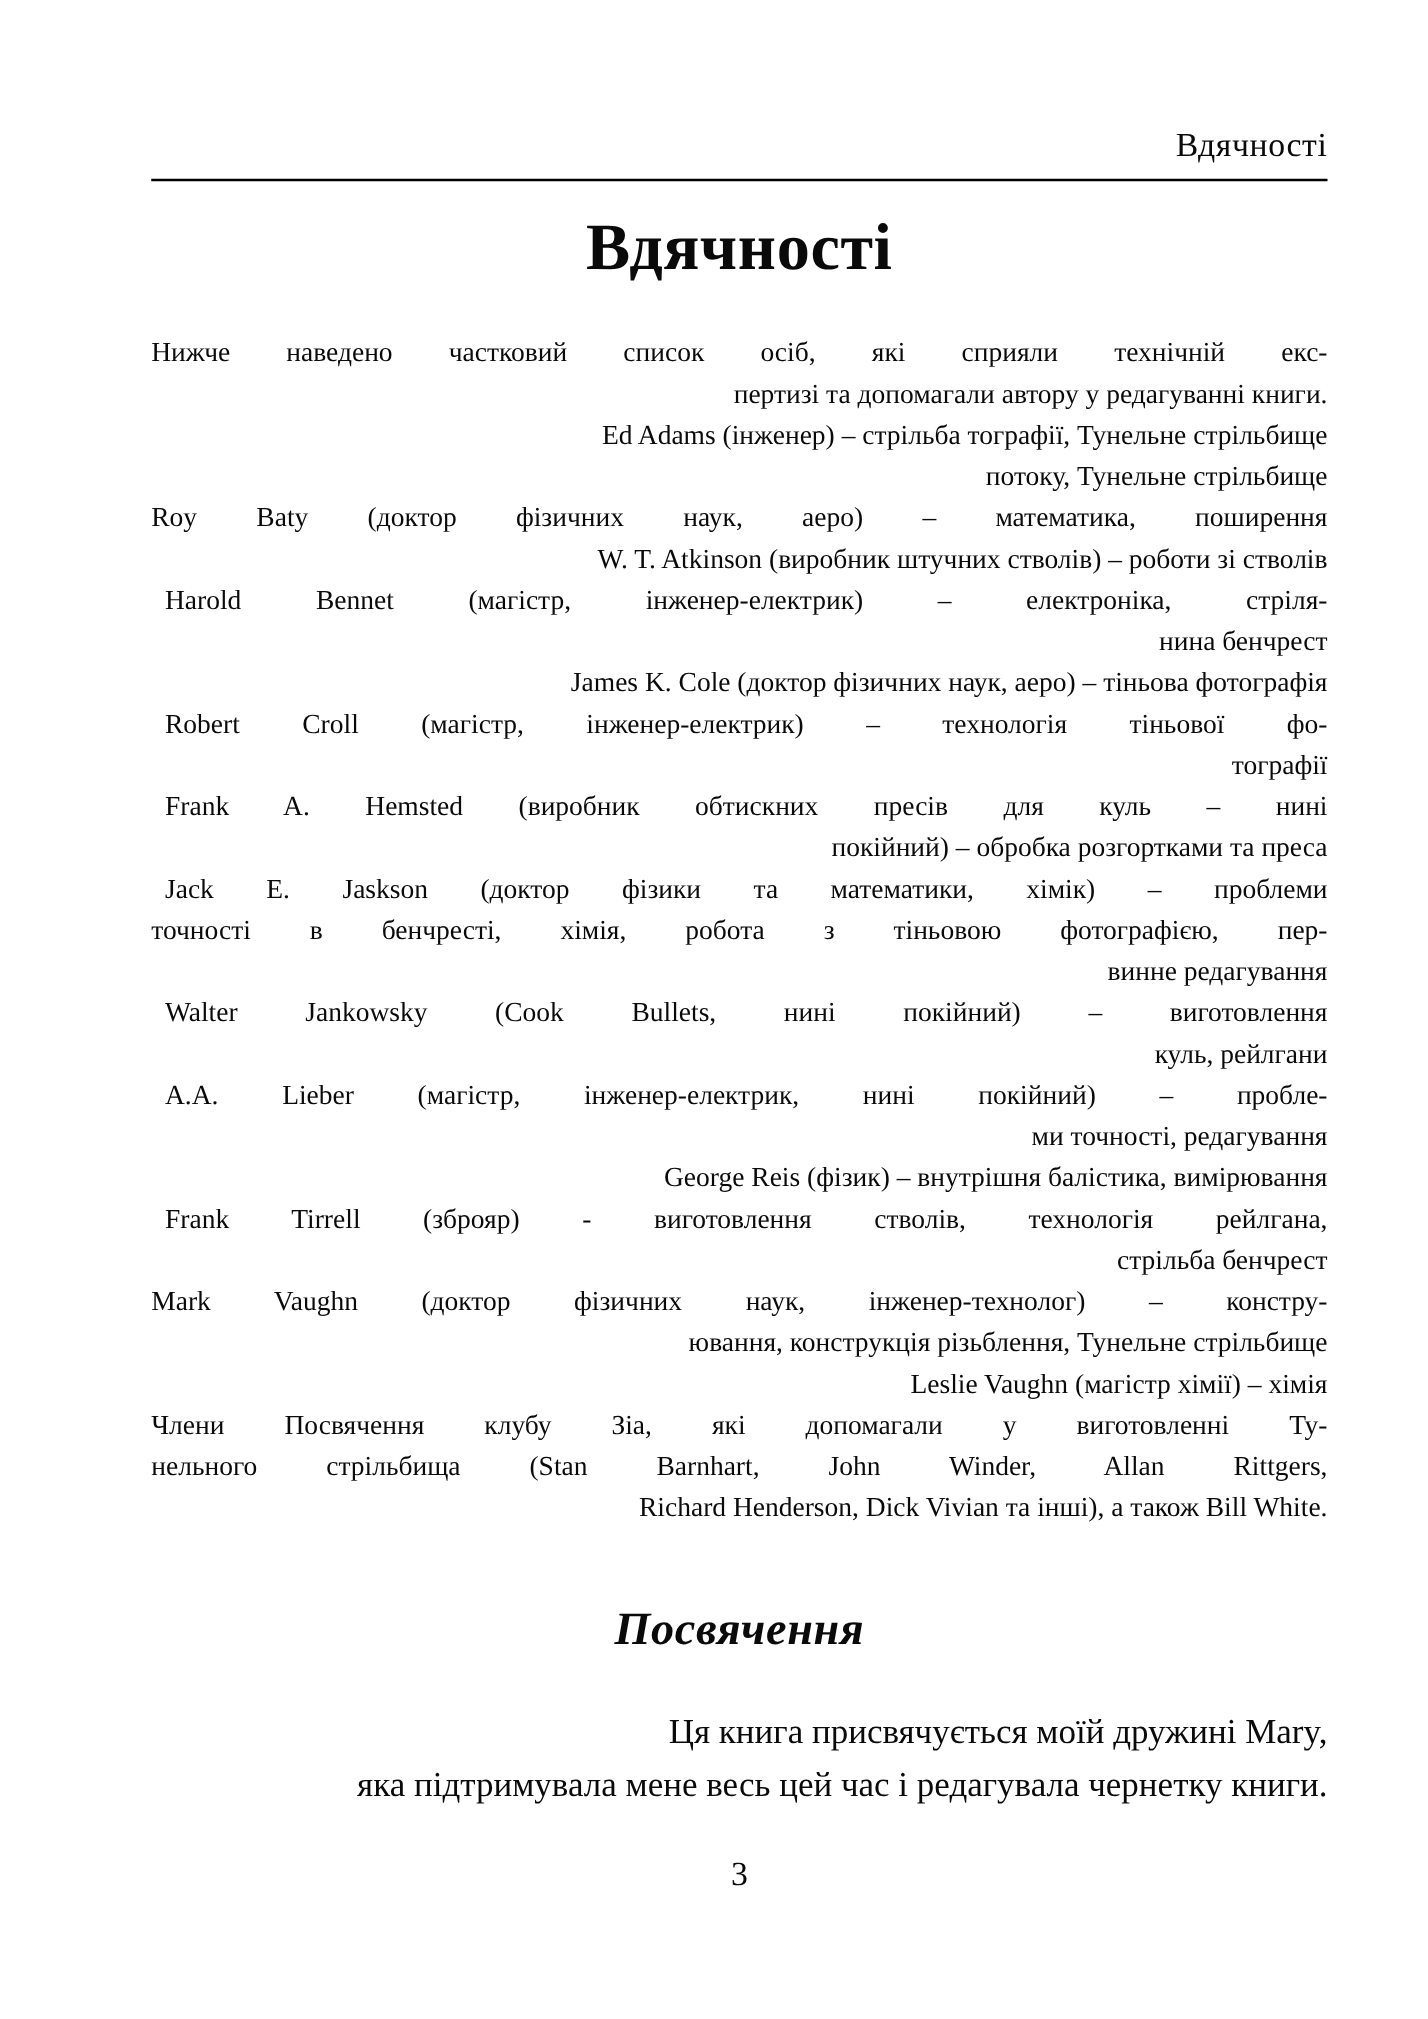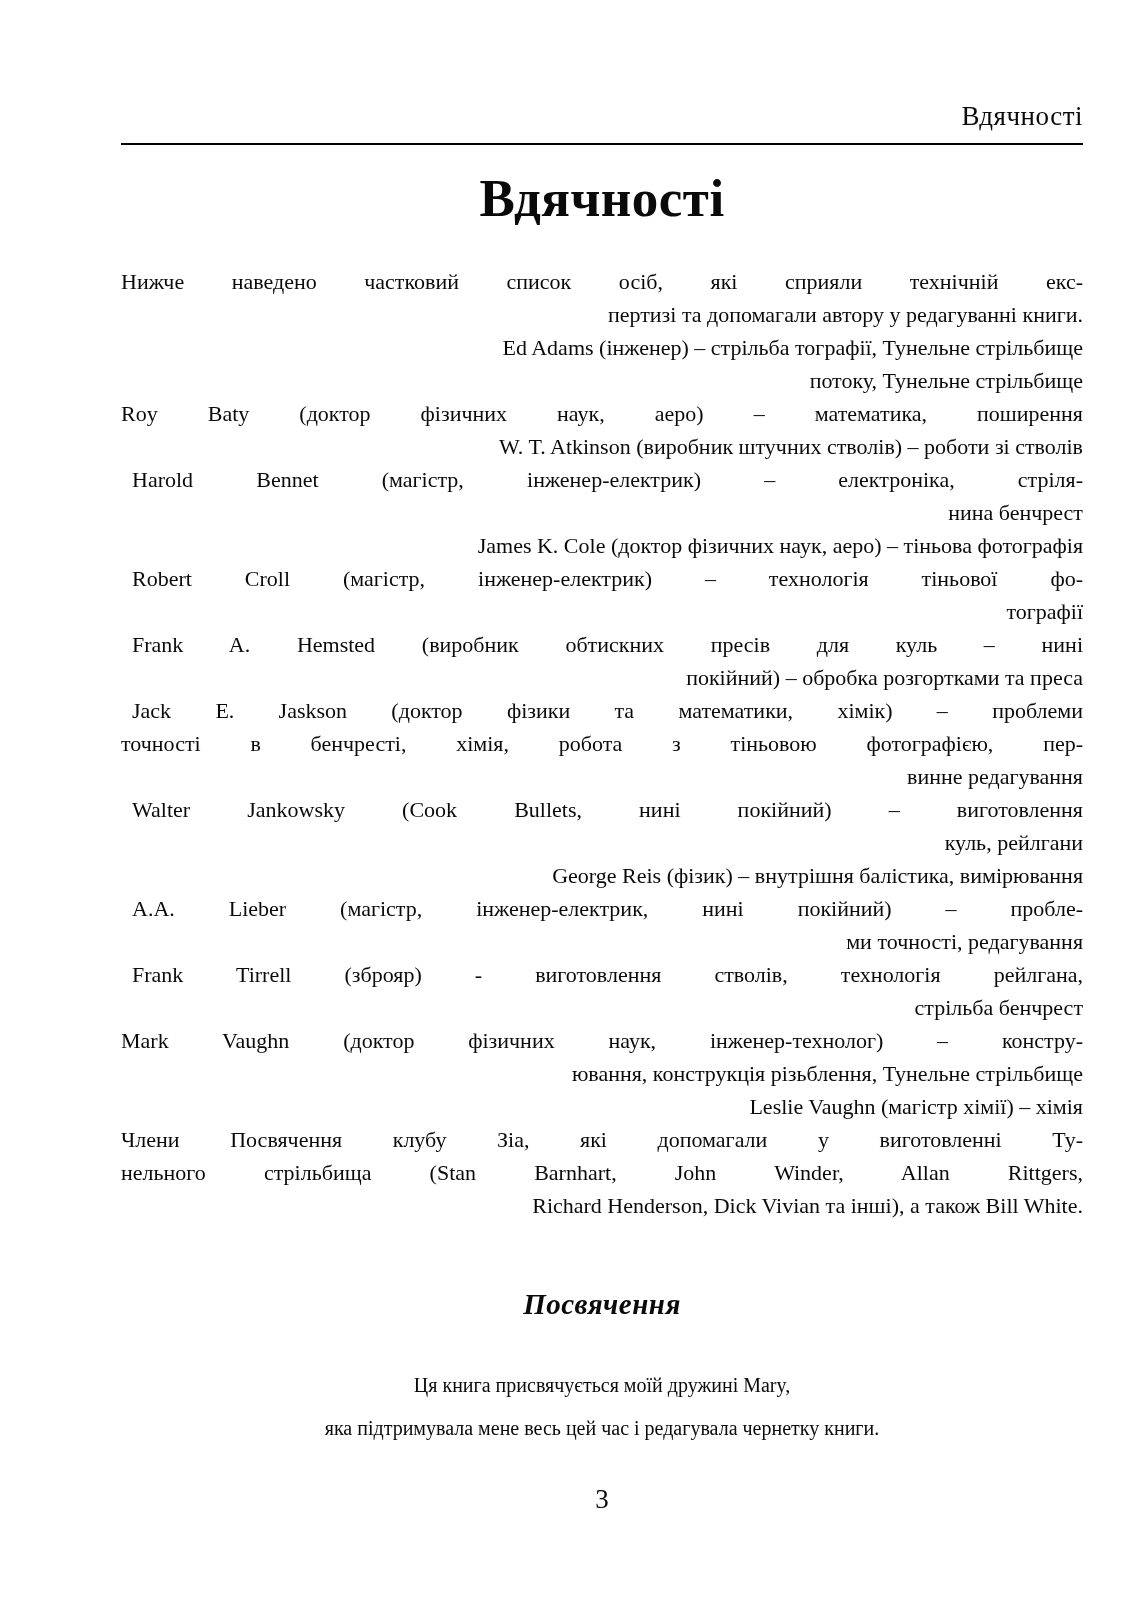--- a/index.html
+++ b/index.html
@@ -13,21 +13,21 @@
     overflow: hidden;
     color: #0a0a0a;
     font-family: "Liberation Serif", "DejaVu Serif", serif;
     -webkit-font-smoothing: antialiased;
   }
   .page {
     box-sizing: border-box;
     width: 1142px;
     height: 1615px;
     padding-left: 121px;
-    padding-right: 59px;
+    padding-right: 80px;
   }
   .running-header {
     padding-top: 100px;
     font-size: 27px;
     line-height: 32px;
     text-align: right;
     letter-spacing: 0.5px;
   }
   .header-rule {
     margin-top: 11px;
@@ -53,32 +53,32 @@
   }
   .line.j {
     text-align: justify;
     text-align-last: justify;
   }
   .para.indent .line:first-child {
     text-indent: 11px;
   }
   .dedication-heading {
     margin-top: 64px;
-    font-size: 29px;
+    font-size: 37px;
     line-height: 36px;
     font-weight: 700;
     font-style: italic;
     text-align: center;
     letter-spacing: 0.5px;
   }
   .dedication-lines {
     margin-top: 42px;
-    font-size: 20px;
+    font-size: 28px;
     line-height: 43px;
-    text-align: center;
+    text-align: right;
   }
   .page-number {
     margin-top: 34px;
     font-size: 27px;
     text-align: center;
   }
 </style>
 </head>
 <body>
 
@@ -123,25 +123,25 @@
       <div class="para indent">
         <div class="line j">Jack E. Jaskson (доктор фізики та математики, хімік) – проблеми</div>
         <div class="line j">точності в бенчресті, хімія, робота з тіньовою фотографією, пер-</div>
         <div class="line">винне редагування</div>
       </div>
       <div class="para indent">
         <div class="line j">Walter Jankowsky (Cook Bullets, нині покійний) – виготовлення</div>
         <div class="line">куль, рейлгани</div>
       </div>
       <div class="para indent">
-        <div class="line">George Reis (фізик) – внутрішня балістика, вимірювання</div>
+        <div class="line j">A.A. Lieber (магістр, інженер-електрик, нині покійний) – пробле-</div>
+        <div class="line">ми точності, редагування</div>
       </div>
       <div class="para indent">
-        <div class="line j">A.A. Lieber (магістр, інженер-електрик, нині покійний) – пробле-</div>
-        <div class="line">ми точності, редагування</div>
+        <div class="line">George Reis (фізик) – внутрішня балістика, вимірювання</div>
       </div>
       <div class="para indent">
         <div class="line j">Frank Tirrell (зброяр) - виготовлення стволів, технологія рейлгана,</div>
         <div class="line">стрільба бенчрест</div>
       </div>
       <div class="para">
         <div class="line j">Mark Vaughn (доктор фізичних наук, інженер-технолог) – констру-</div>
         <div class="line">ювання, конструкція різьблення, Тунельне стрільбище</div>
       </div>
       <div class="para">

